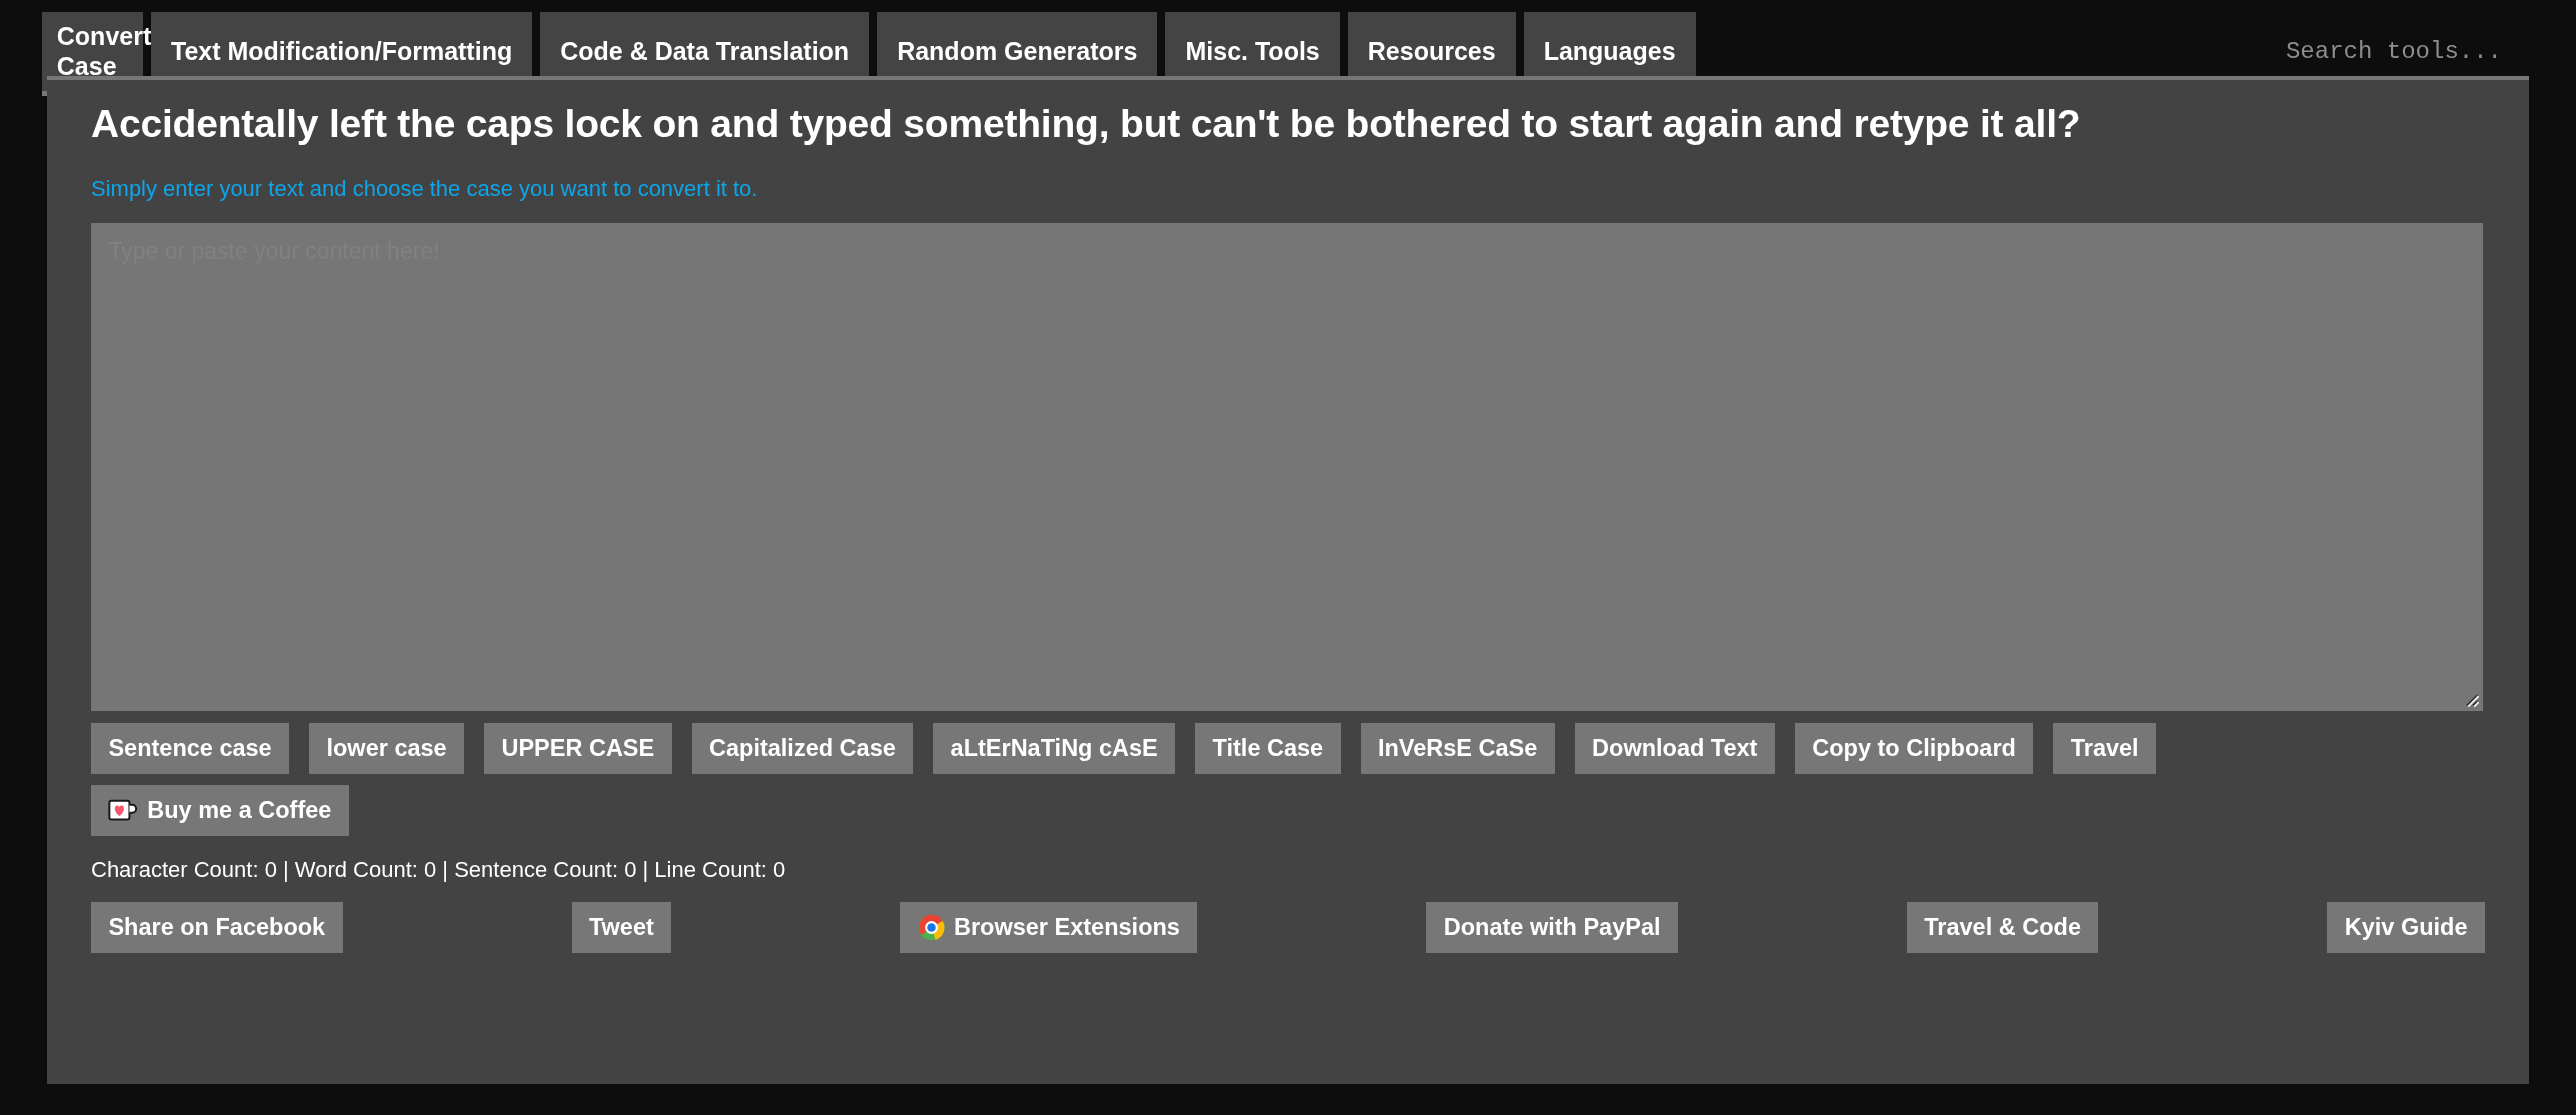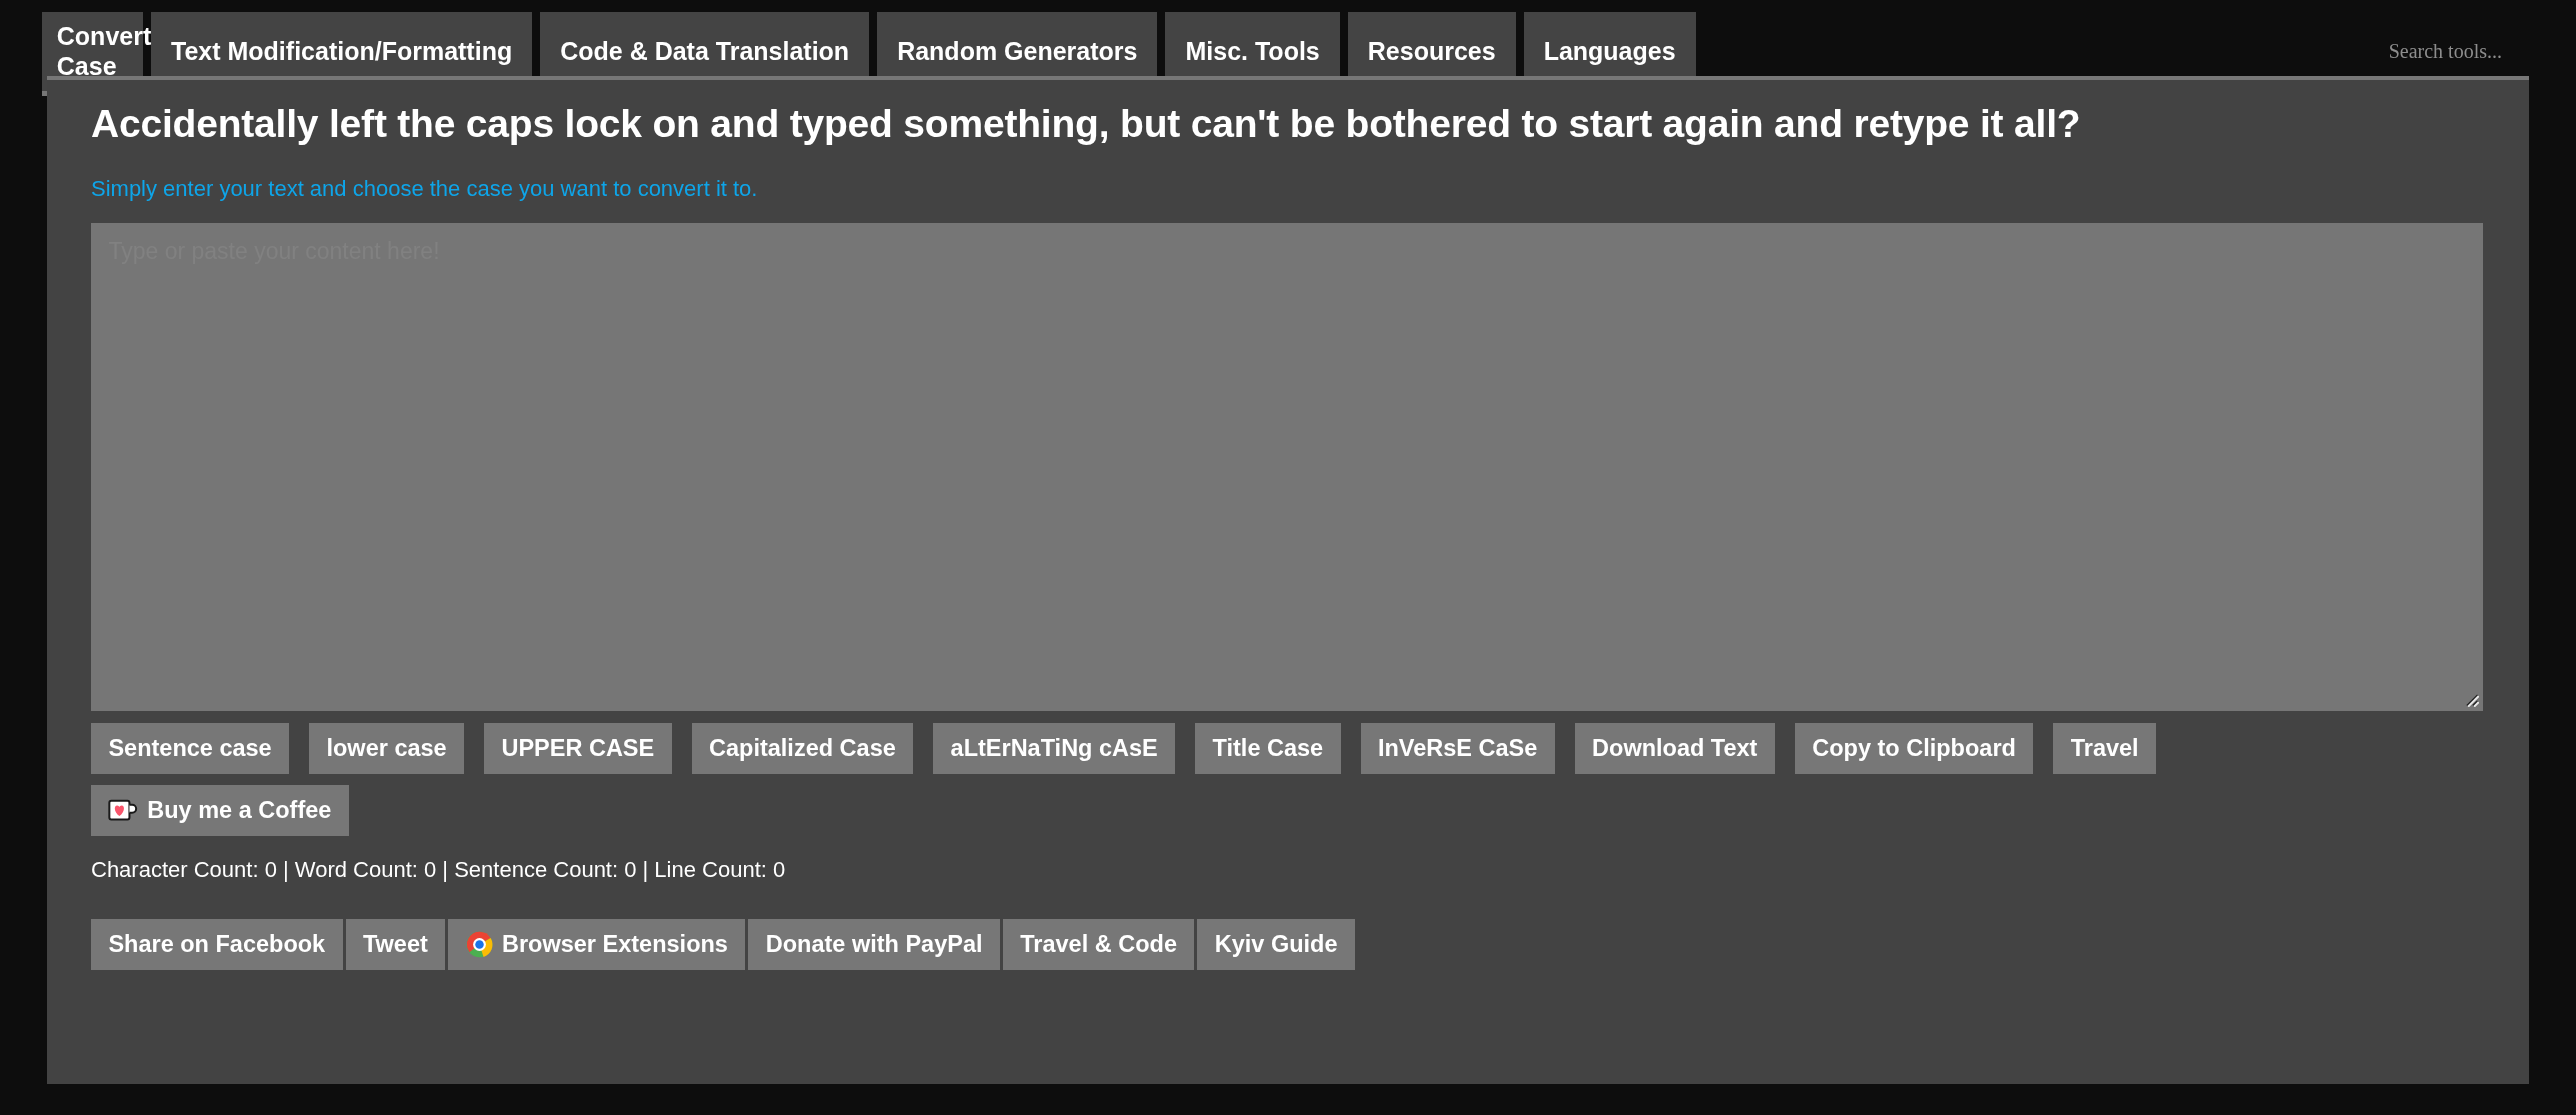--- a/index.html
+++ b/index.html
@@ -63,22 +63,22 @@
     height: 79px;
     display: flex;
     align-items: center;
     padding-right: 74px;
   }
   #search-input {
     background: transparent;
     border: none;
     outline: none;
     color: #d946ef;
-    font-family: Liberation Serif, serif;
-    font-size: 20px;
+    font-family: Liberation Mono, monospace;
+    font-size: 24px;
     text-align: right;
     width: 416px;
   }
   #search-input::placeholder { color: #8d8d8d; opacity: 1; }
 
   
   #panel {
     position: absolute;
     left: 47px;
     top: 76px;
@@ -159,22 +159,22 @@
 
   #counts {
     color: #ffffff;
     font-size: 22px;
     margin-top: 21.5px;
   }
 
   #footer-row {
     display: flex;
     gap: 3px;
-    justify-content: flex-start;
-    margin-top: 36px;
+    justify-content: space-between;
+    margin-top: 19px;
   }
 </style>
 </head>
 <body>
 
 <div id="tabbar">
   <div class="tab first">
     <span>Convert Case</span>
   </div>
   <div class="tab">

